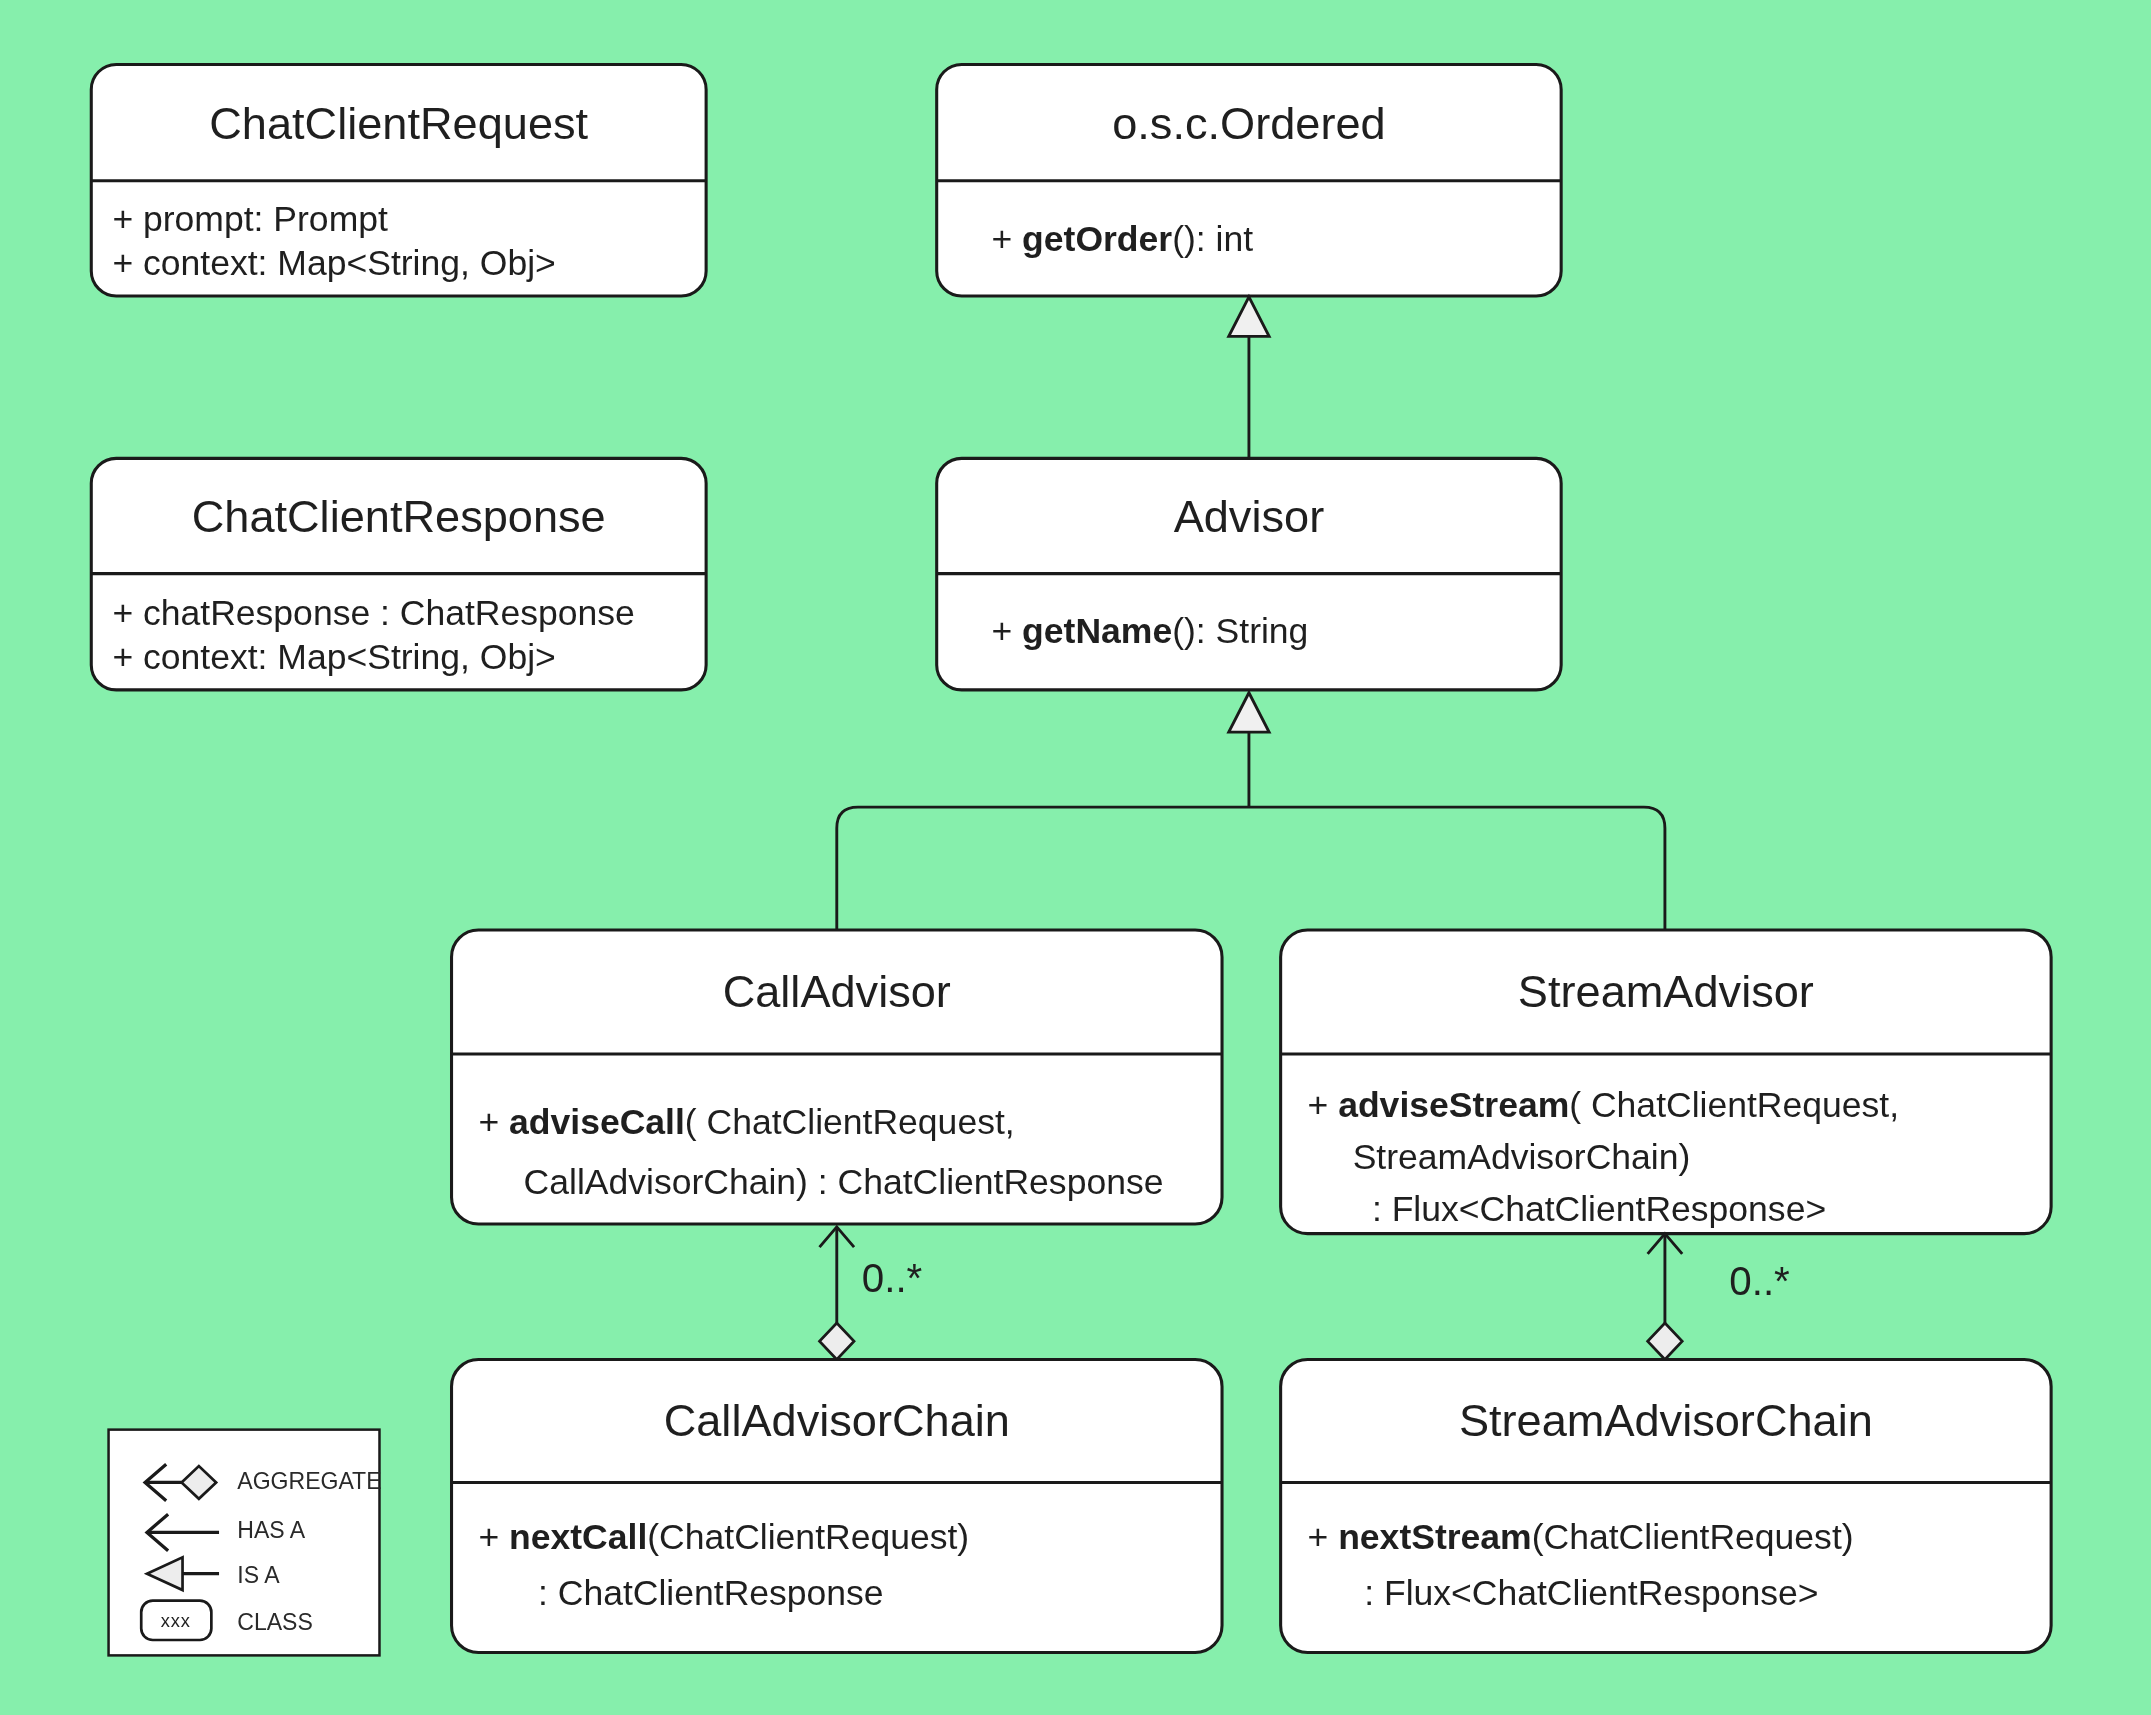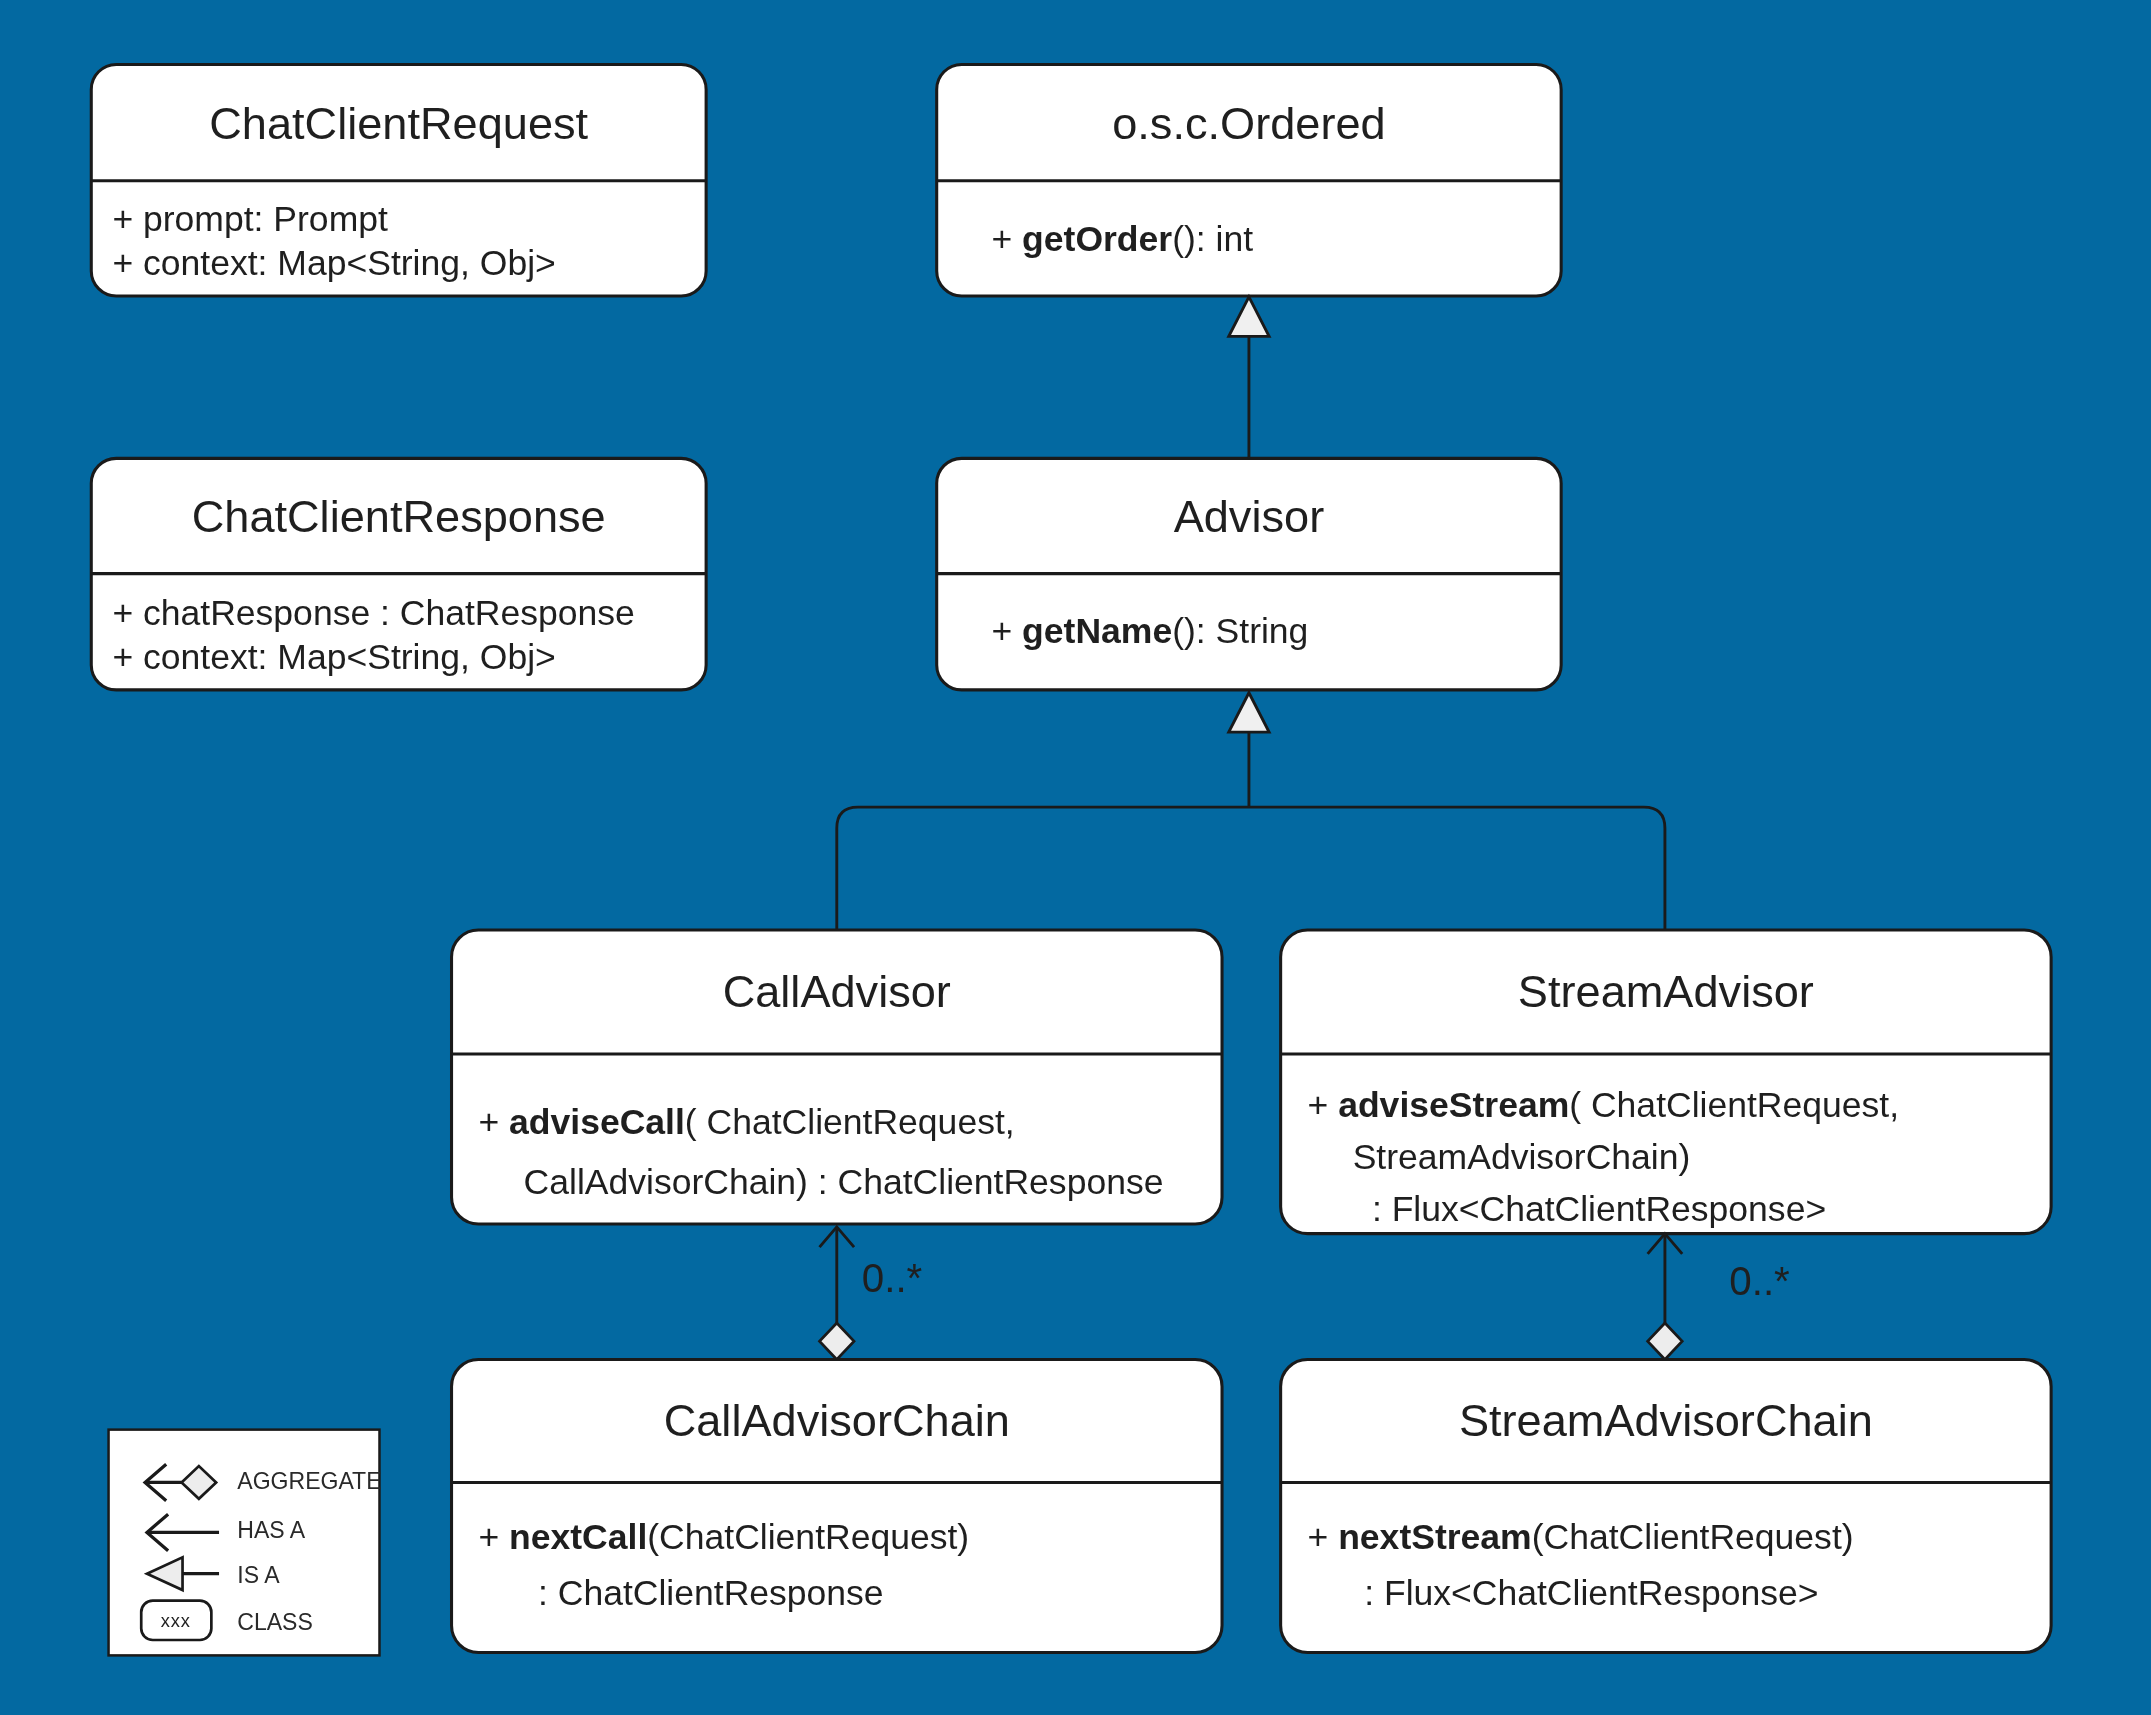--- a/index.html
+++ b/index.html
@@ -1,16 +1,16 @@
 <!DOCTYPE html>
 <html><head>
 <meta charset="utf-8">
 <style>
   html,body{margin:0;padding:0;background:#ffffff;}
-  .canvas{position:relative;width:2152px;height:1716px;background:#0369a1;overflow:hidden;}
+  .canvas{position:relative;width:2152px;height:1716px;background:#86efac;overflow:hidden;}
   svg{display:block;}
   svg text{font-family:"Liberation Sans",sans-serif;fill:#1f1f1f;dominant-baseline:central;}
   .title{font-size:47px;text-anchor:middle;}
   .member{font-size:37px;}
   .b{font-weight:bold;}
   .mult{font-size:42px;}
   .legend-label{font-size:24px;fill:#2a2a2a;}
   .xxx{font-size:19px;text-anchor:middle;letter-spacing:1px;}
   .box{fill:#ffffff;stroke:#1a1a1a;stroke-width:3.2;}
   .divider{stroke:#1a1a1a;stroke-width:3.2;}

